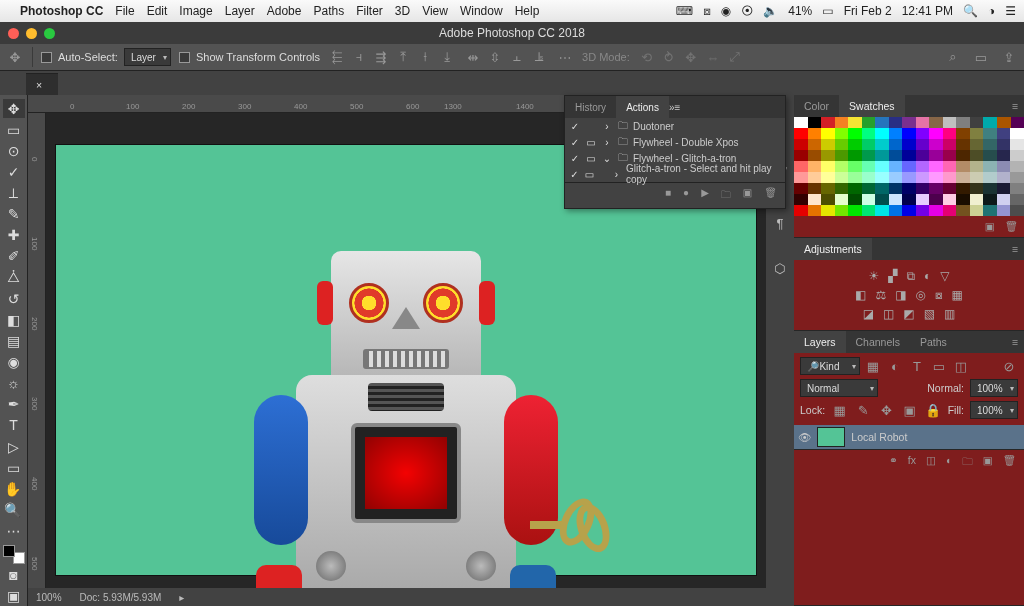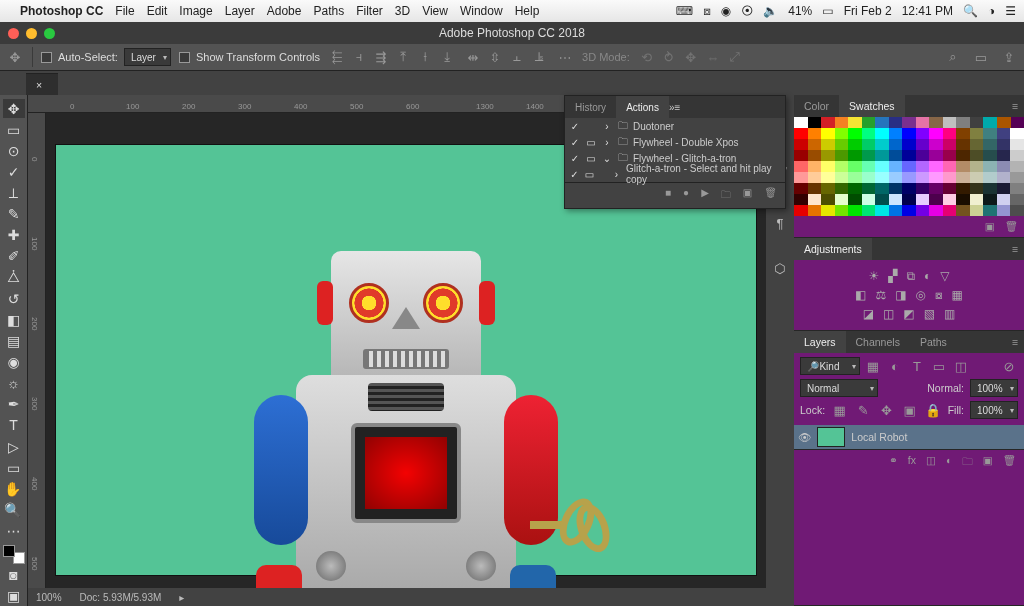--- a/index.html
+++ b/index.html
@@ -77,21 +77,21 @@
 .r-key{position:absolute;right:-94px;top:120px;width:80px;height:60px;}
 .r-key .shaft{position:absolute;left:0;top:26px;width:36px;height:8px;background:#b7a24b;}
 .r-key .wing{position:absolute;width:30px;height:50px;border:7px solid #b7a24b;border-radius:50%;}
 .r-key .w1{right:18px;top:2px;transform:rotate(25deg);}
 .r-key .w2{right:2px;top:8px;transform:rotate(-20deg);}
 
 
 .panelcol-icons{ width:28px;background:#424242;display:flex;flex-direction:column;align-items:center;padding-top:6px;gap:10px;color:#bbb;font-size:13px;}
 
 
-.rightpanels{ width:230px;background:#701a75;display:flex;flex-direction:column;color:#ccc;font-size:10.5px;}
+.rightpanels{ width:230px;background:#7f1d1d;display:flex;flex-direction:column;color:#ccc;font-size:10.5px;}
 .panel{ border-bottom:1px solid #262626;}
 .panel .tabs{ height:22px;background:#353535;display:flex;align-items:center;}
 .ptab{ padding:0 10px;height:100%;display:flex;align-items:center;color:#999;}
 .ptab.active{ background:#424242;color:#eee;}
 .panel .body{ padding:4px 6px;}
 .panel .menu{ margin-left:auto;padding:0 6px;color:#999;}
 .swatchstrip{height:11px;display:flex;}
 .swatch{flex:1;height:11px;}
 .swatchgrid{ display:grid;grid-template-columns:repeat(17,1fr);gap:0;}
 .swatch2{height:11px;}
@@ -235,22 +235,22 @@
 
   <div class="canvaswrap">
     <div class="ruler-h">
       <span style="left:42px">0</span>
         <span style="left:98px">100</span>
         <span style="left:154px">200</span>
         <span style="left:210px">300</span>
         <span style="left:266px">400</span>
         <span style="left:322px">500</span>
         <span style="left:378px">600</span>
-        <span style="left:448px">1300</span>
-        <span style="left:498px">1400</span>
+        <span style="left:416px">1300</span>
+        <span style="left:488px">1400</span>
         <span style="left:546px">1500</span>
         <span style="left:602px">1600</span>
         <span style="left:658px">1700</span>
         <span style="left:714px">1800</span>
     </div>
     <div class="canvasrow">
       <div class="ruler-v">
         <span style="top:44px">0</span>
           <span style="top:124px">100</span>
           <span style="top:204px">200</span>

